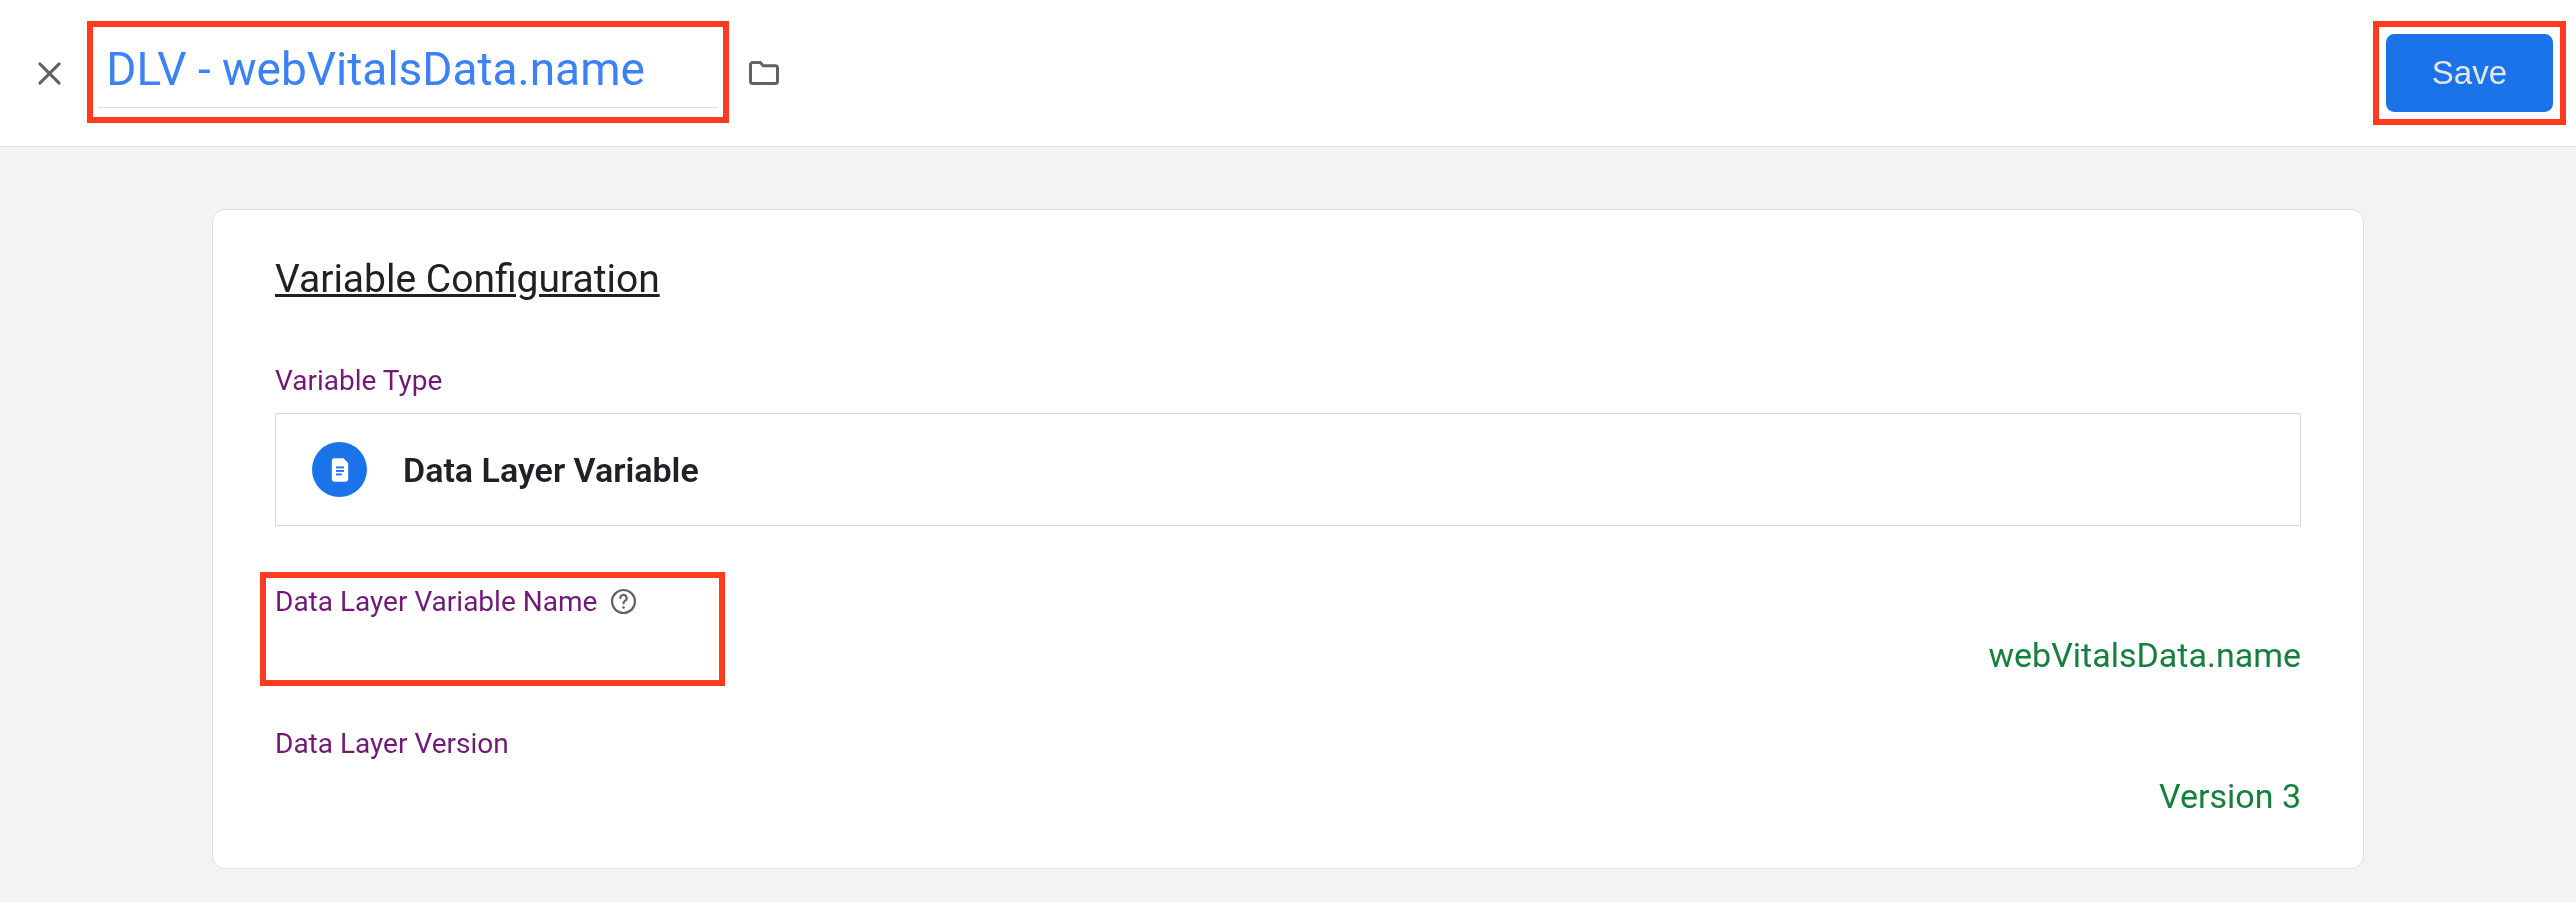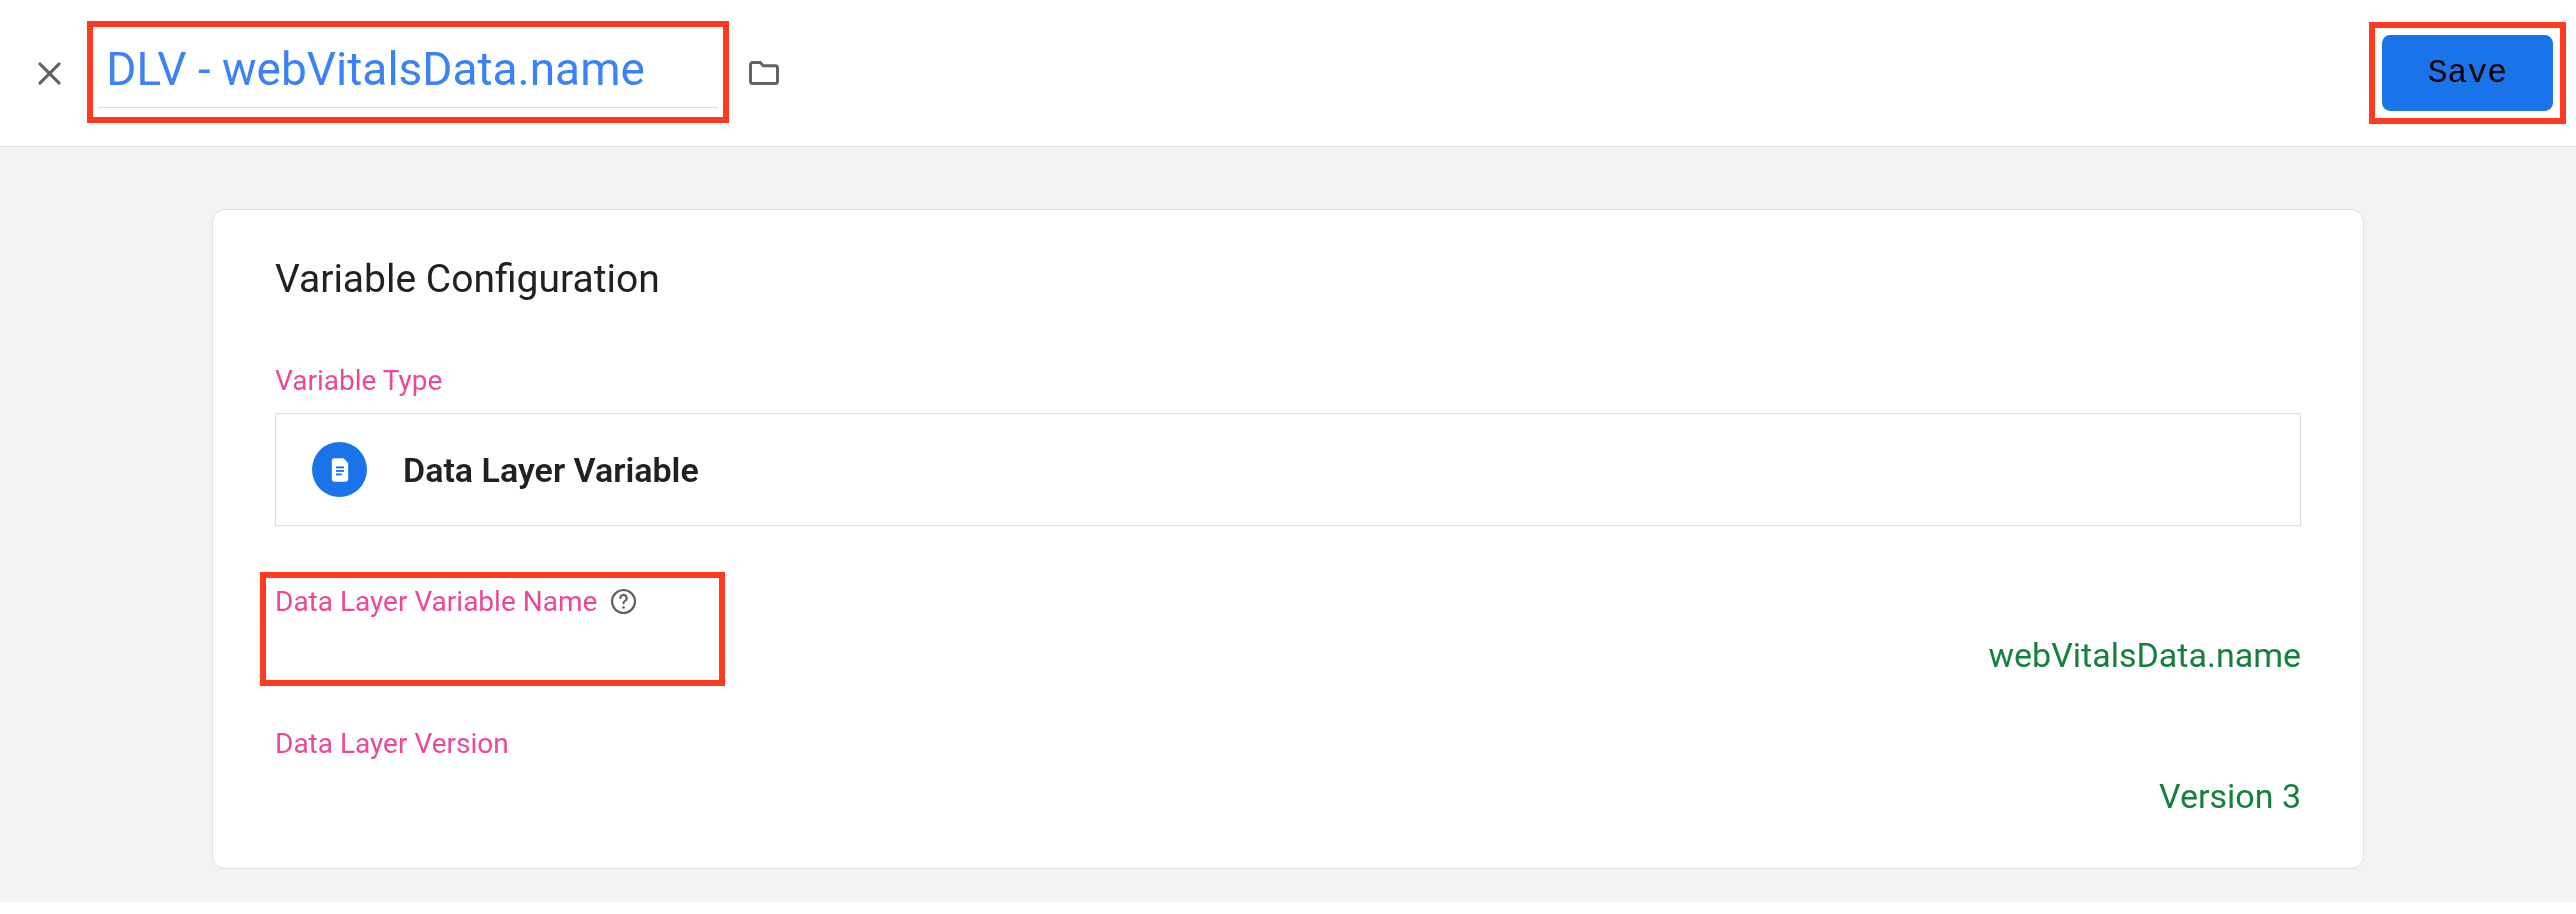--- a/index.html
+++ b/index.html
@@ -53,28 +53,28 @@
     margin-left:19.6px;
     cursor:pointer;
   }
   .folder-btn svg { width:36px; height:36px; }
 
   .header-spacer { flex:1 1 auto; }
 
   .save-wrap { position:relative; }
   .save-btn {
     background:#1a73e8;
-    color:#000000;
+    color:#e5e5e5;
     font-size:33px;
     font-weight:500;
     border:none;
     border-radius:8.2px;
     padding:19.6px 46px;
     cursor:pointer;
-    font-family:Liberation Mono, monospace;
+    font-family:Liberation Sans, sans-serif;
   }
 
   
   .hl {
     position:absolute;
     border:6.5px solid #ff3b1f;
     pointer-events:none;
   }
   .hl-title { top:-16.3px; left:-11.4px; right:-11.4px; bottom:-14.7px; }
   .hl-save  { top:-13px; left:-13px; right:-13px; bottom:-13px; }
@@ -88,25 +88,26 @@
     background:#fff;
     border:1.6px solid #e0e0e0;
     border-radius:13px;
     padding:46px 62px 52px;
   }
   .card-title {
     font-size:39px;
     color:#202124;
     margin:0 0 62px 0;
     font-weight:400;
+    text-decoration:underline;
   }
 
   .field-label {
     font-size:28px;
-    color:#ec4899;
+    color:#701a75;
     margin-bottom:16.3px;
     display:flex;
     align-items:center;
     gap:11.4px;
   }
   .help-icon {
     width:29px; height:29px;
     display:inline-flex; align-items:center; justify-content:center;
     color:#5f6368;
     cursor:pointer;

